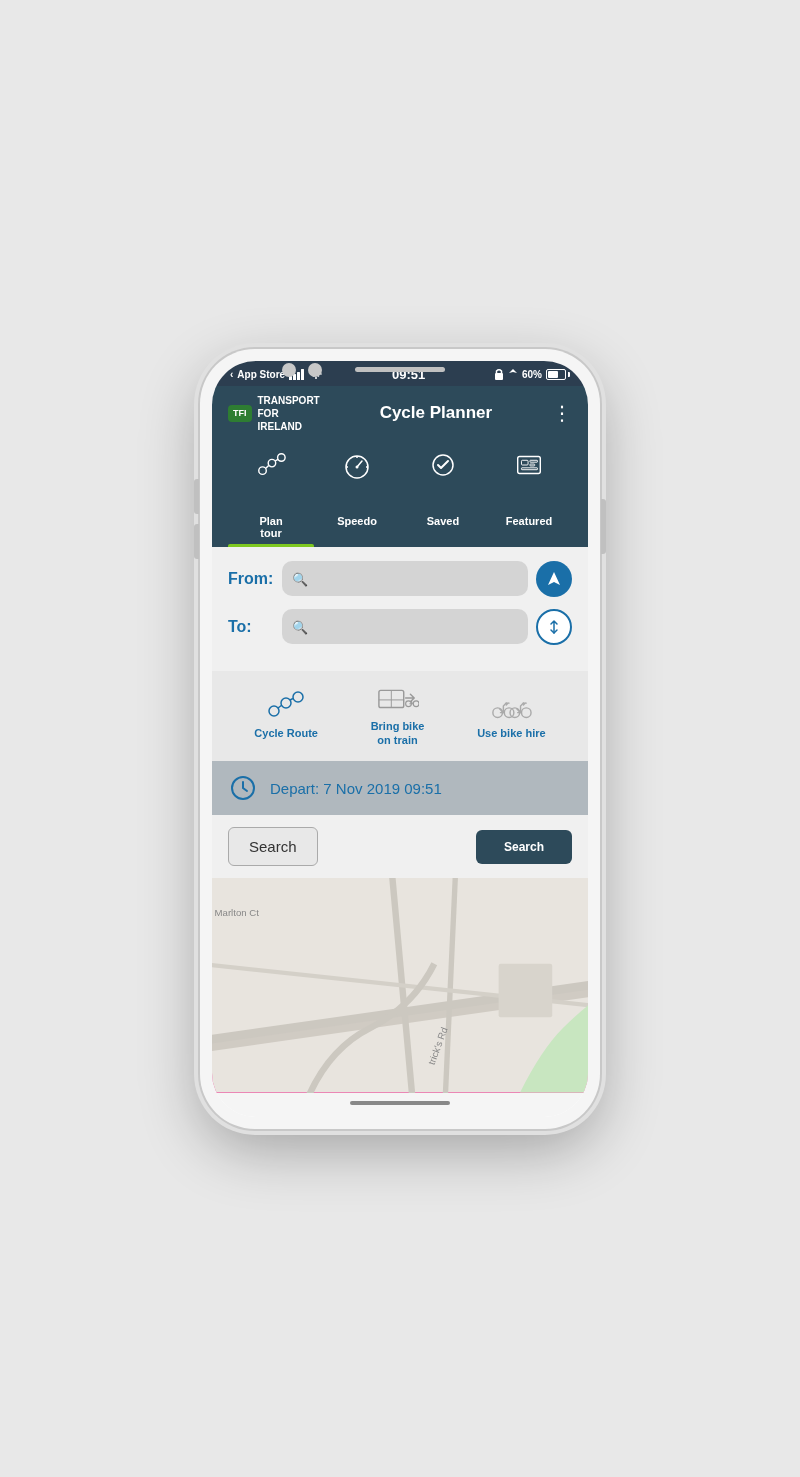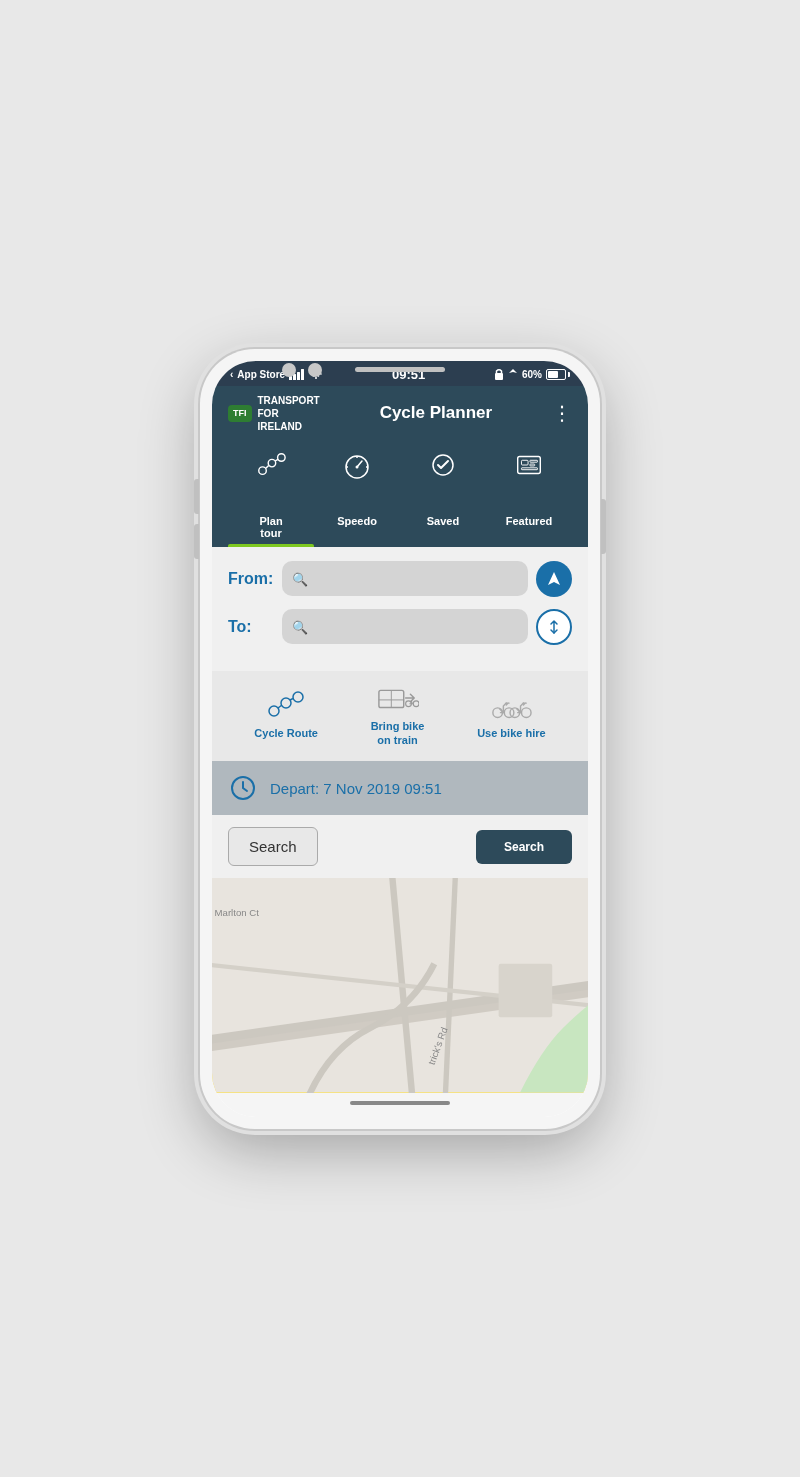--- a/index.html
+++ b/index.html
@@ -408,21 +408,21 @@
       font-weight: 600;
       cursor: pointer;
       color: #fff;
     }
 
     
     .map-section {
       flex: 1;
       position: relative;
       overflow: hidden;
-      background: #fde047;
+      background: #ec4899;
     }
     .map-bg {
       width: 100%;
       height: 100%;
       position: relative;
     }
 
     
     .home-indicator {
       background: #f5f5f5;

